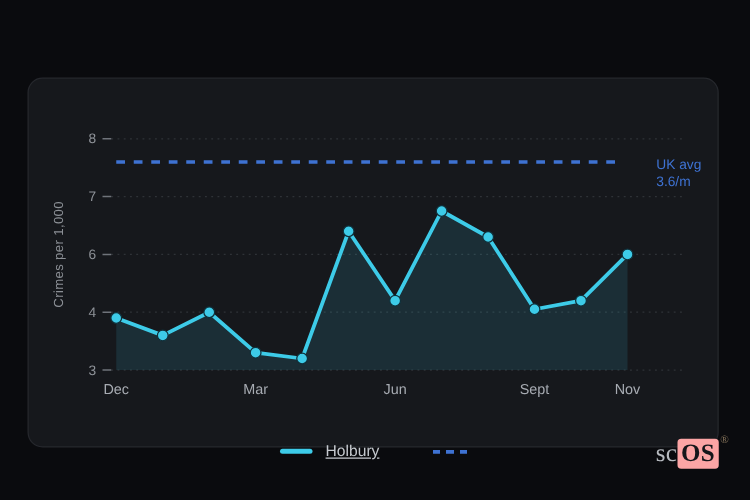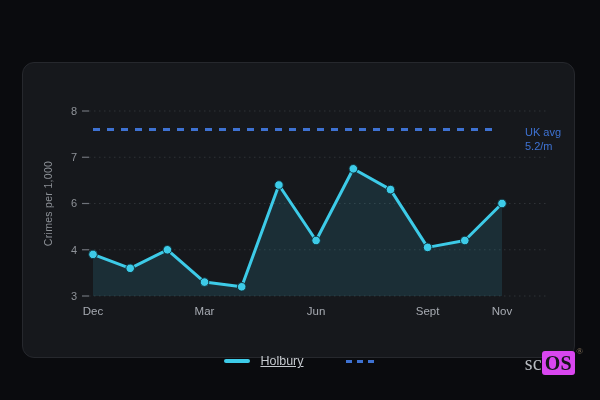--- a/index.html
+++ b/index.html
@@ -48,21 +48,21 @@
   .sw-dash { display:inline-block; width:30px; height:3px;
     background:repeating-linear-gradient(90deg,var(--blue,#3e72d2) 0 6px,transparent 6px 11px); }
 
   .logo {
     position:absolute; right:25px; top:351px;
     display:flex; align-items:center;font-family:Liberation Serif, serif;
   }
   .logo-sc { font-size:20px; color:#b7bbc0; letter-spacing:.2px; }
   .logo-os-wrap { position:relative; display:inline-block; }
   .logo-os {
-    display:inline-block; background:#d946ef; color:#15161a;
+    display:inline-block; background:#fca5a5; color:#15161a;
     font-size:20px; font-weight:bold; line-height:22px;
     padding:1px 3px; border-radius:3px; letter-spacing:.3px;
   }
   .logo-reg { position:absolute; top:-5px; right:-8px; font-size:9px; color:#8d7a5f; }
 </style>
 </head>
 <body>
 
 <div class="header">
 </div>
@@ -101,21 +101,21 @@
       <circle cx="479.0" cy="140.5" r="4.3" fill="#3dcbe8" stroke="#10303a" stroke-width="1"></circle>
       <text x="70.0" y="252" text-anchor="middle" font-size="11.5" fill="#a7abb2" font-family="Liberation Sans, DejaVu Sans, sans-serif">Dec</text>
       <text x="181.5" y="252" text-anchor="middle" font-size="11.5" fill="#a7abb2" font-family="Liberation Sans, DejaVu Sans, sans-serif">Mar</text>
       <text x="293.1" y="252" text-anchor="middle" font-size="11.5" fill="#a7abb2" font-family="Liberation Sans, DejaVu Sans, sans-serif">Jun</text>
       <text x="404.6" y="252" text-anchor="middle" font-size="11.5" fill="#a7abb2" font-family="Liberation Sans, DejaVu Sans, sans-serif">Sept</text>
       <text x="479.0" y="252" text-anchor="middle" font-size="11.5" fill="#a7abb2" font-family="Liberation Sans, DejaVu Sans, sans-serif">Nov</text>
     </svg>
   <div class="y-axis-title">Crimes per 1,000</div>
   <div class="uk-ref-label">
     <div>UK avg</div>
-    <div>5.2/m</div>
+    <div>3.6/m</div>
   </div>
 </div>
 
 <div class="legend-row">
   <div class="legend-item">
     <span class="sw-line"></span>
     <span>Holbury</span>
   </div>
   <div class="legend-item">
     <span class="sw-dash"></span>

